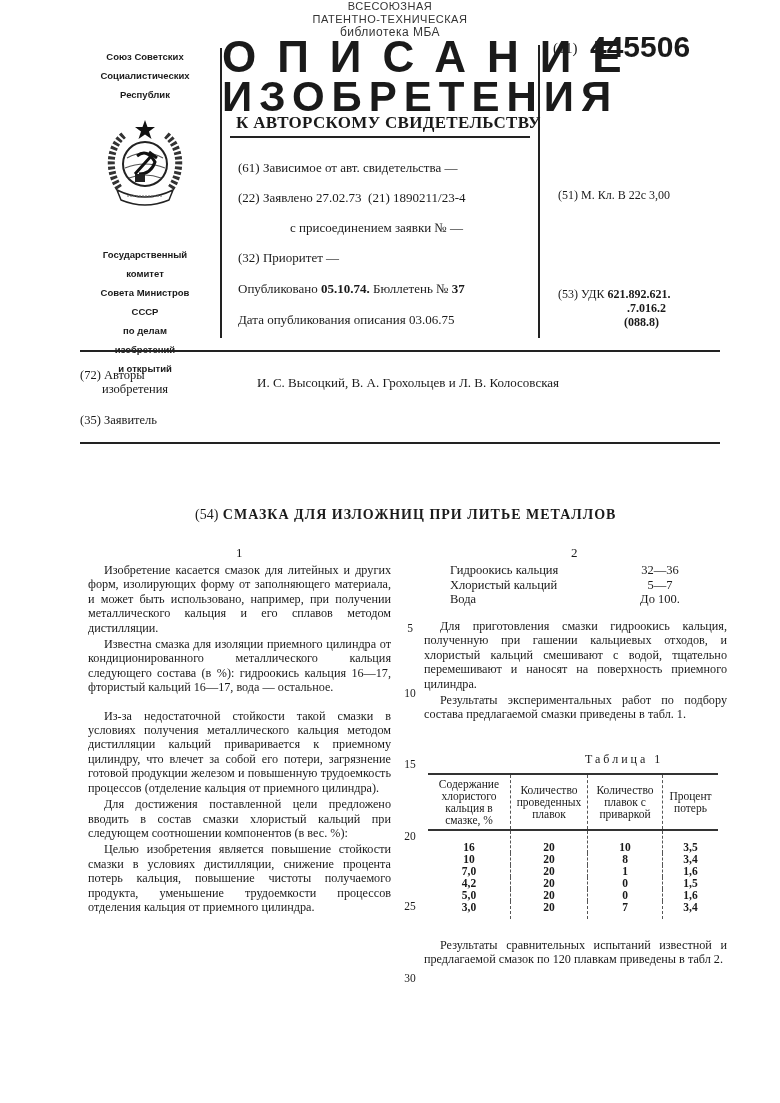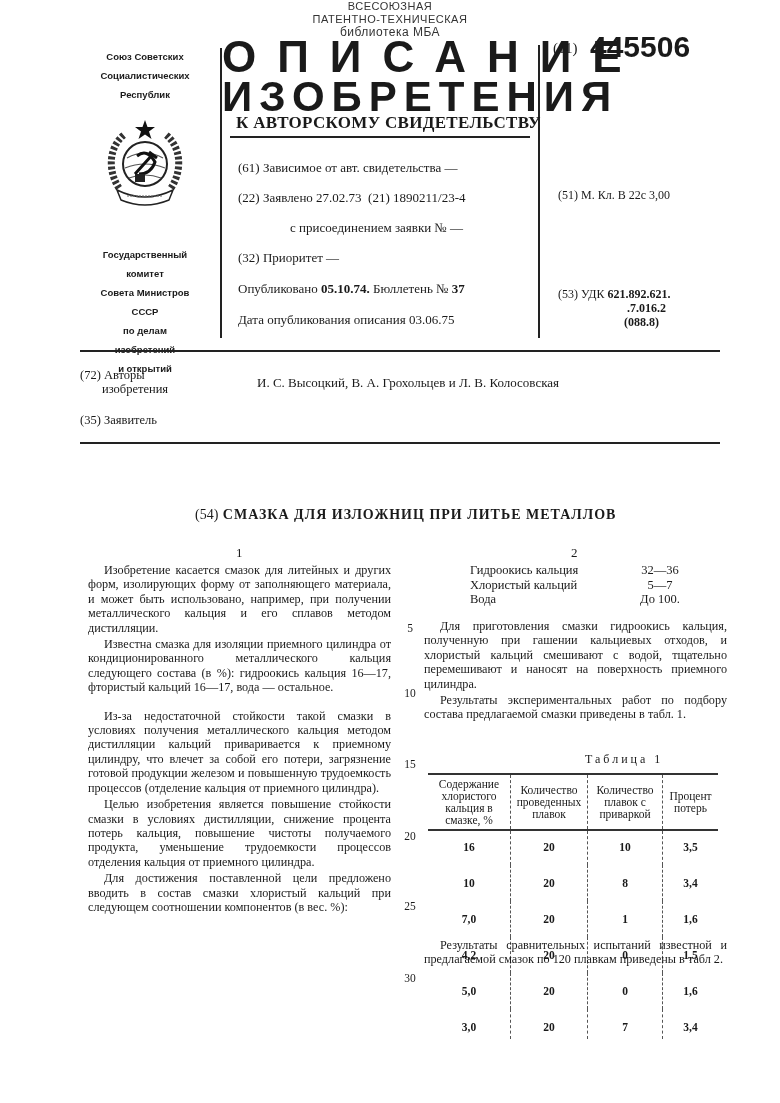--- a/index.html
+++ b/index.html
@@ -22,27 +22,27 @@
   .authors { left:257px; top:375px; font-size:13px; }
   .applicant { left:80px; top:413px; font-size:12.5px; }
   .heading54 { left:195px; top:507px; font-size:14px; font-weight:bold; letter-spacing:1px; }
   .heading54 .num { font-weight:normal; letter-spacing:0; }
   .colnum { font-size:13px; }
   .col { font-size:12.2px; line-height:14.4px; text-align:justify; }
   .col p { margin:0; text-indent:16px; }
   .col p + p { margin-top:8px; }
   .lnum { left:400px; font-size:11.5px; width:20px; text-align:center; }
   .comp { left:450px; top:563px; width:245px; font-size:12.5px; line-height:14.5px; }
-  .comp .row { display:flex; justify-content:space-between;margin-left:20px; }
+  .comp .row { display:flex; justify-content:space-between; }
   .comp .v { width:70px; text-align:center; }
   .tabcap { left:585px; top:752px; font-size:12px; letter-spacing:3px; }
   table.t1 { position:absolute; left:428px; top:773px; width:290px; border-collapse:collapse; font-size:11.5px; line-height:12px; }
   table.t1 th { font-weight:normal; text-align:center; padding:3px 2px; border-bottom:2px solid #333; border-top:2px solid #333; vertical-align:middle; }
   table.t1 th + th, table.t1 td + td { border-left:1px dashed #555; }
-  table.t1 td { text-align:center; padding:12px 2px; font-weight:bold; font-family:"Liberation Serif", serif; }
+  table.t1 td { text-align:center; padding:0 2px; font-weight:bold; font-family:"Liberation Serif", serif; }
   table.t1 tr.first td { padding-top:10px; }
   table.t1 tr.last td { padding-bottom:6px; }
 </style>
 </head>
 <body>
 
 <div class="abs stamp">
   <div>ВСЕСОЮЗНАЯ</div>
   <div>ПАТЕНТНО-ТЕХНИЧЕСКАЯ</div>
   <div style="font-size:12px;">библиотека МБА</div>
@@ -126,22 +126,22 @@
 <div class="abs heading54">
   <span class="num">(54)</span>
   <span>СМАЗКА ДЛЯ ИЗЛОЖНИЦ ПРИ ЛИТЬЕ МЕТАЛЛОВ</span>
 </div>
 
 <div class="abs colnum" style="left:236px; top:545px;">1</div>
 <div class="abs col" style="left:88px; top:563px; width:303px;">
   <p>Изобретение касается смазок для литейных и других форм, изолирующих форму от заполняющего материала, и может быть использовано, например, при получении металлического кальция и его сплавов методом дистилляции.</p>
   <p style="margin-top:2px;">Известна смазка для изоляции приемного цилиндра от кондиционированного металлического кальция следующего состава (в %): гидроокись кальция 16—17, фтористый кальций 16—17, вода — остальное.</p>
   <p style="margin-top:14px;">Из-за недостаточной стойкости такой смазки в условиях получения металлического кальция методом дистилляции кальций приваривается к приемному цилиндру, что влечет за собой его потери, загрязнение готовой продукции железом и повышенную трудоемкость процессов (отделение кальция от приемного цилиндра).</p>
+  <p style="margin-top:2px;">Для достижения поставленной цели предложено вводить в состав смазки хлористый кальций при следующем соотношении компонентов (в вес. %):</p>
   <p style="margin-top:2px;">Целью изобретения является повышение стойкости смазки в условиях дистилляции, снижение процента потерь кальция, повышение чистоты получаемого продукта, уменьшение трудоемкости процессов отделения кальция от приемного цилиндра.</p>
-  <p style="margin-top:2px;">Для достижения поставленной цели предложено вводить в состав смазки хлористый кальций при следующем соотношении компонентов (в вес. %):</p>
 </div>
 
 <div class="abs lnum" style="top:622px;">5</div>
 <div class="abs lnum" style="top:687px;">10</div>
 <div class="abs lnum" style="top:758px;">15</div>
 <div class="abs lnum" style="top:830px;">20</div>
 <div class="abs lnum" style="top:900px;">25</div>
 <div class="abs lnum" style="top:972px;">30</div>
 
 <div class="abs colnum" style="left:571px; top:545px;">2</div>

